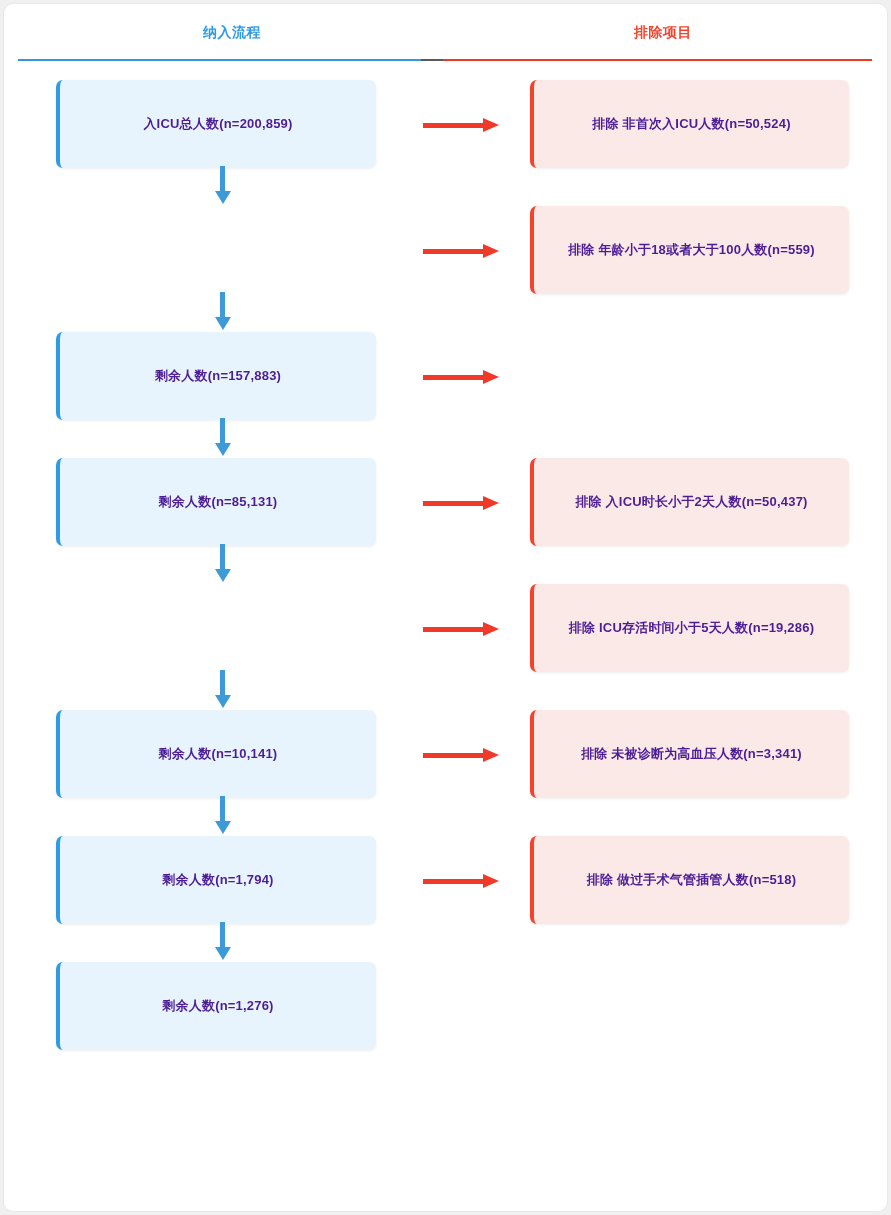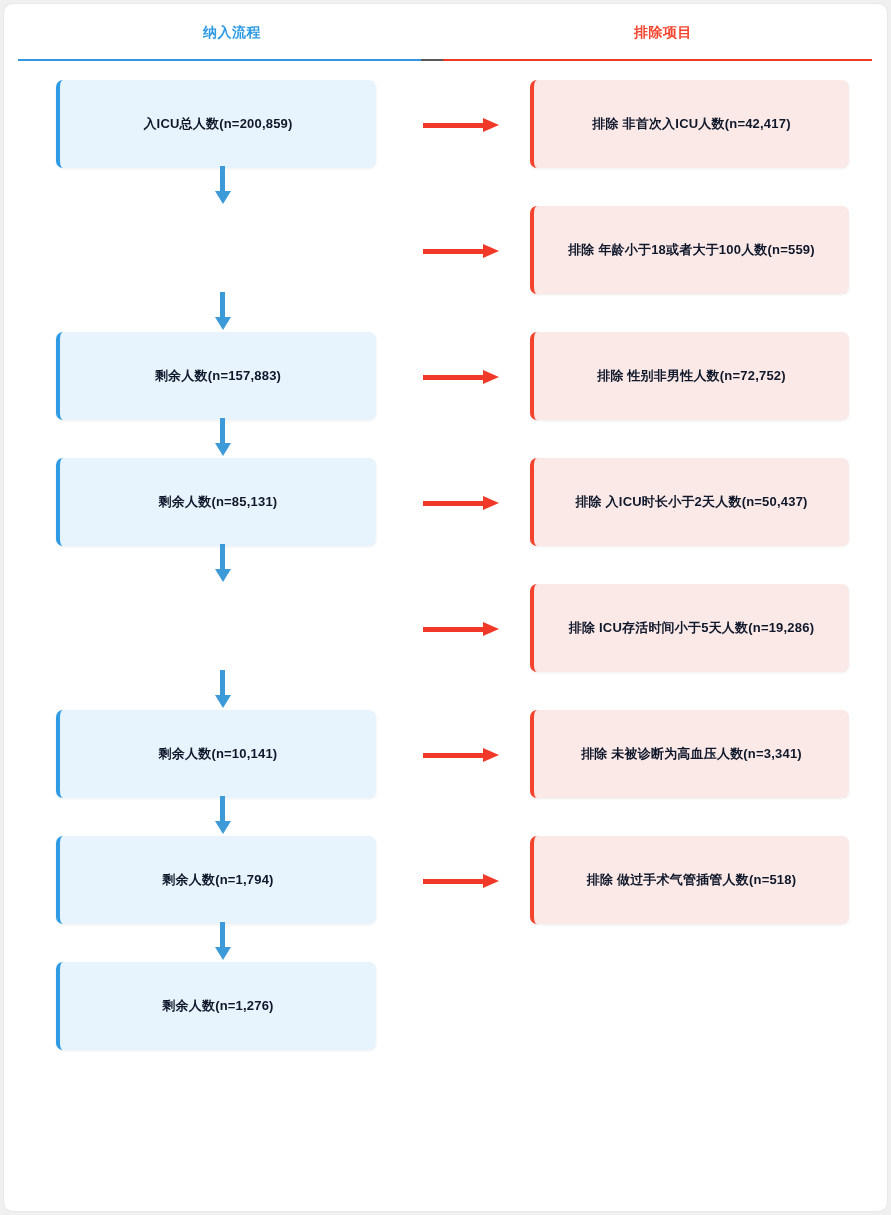--- a/index.html
+++ b/index.html
@@ -95,21 +95,21 @@
     height: 88px;
     border-radius: 7px;
     display: flex;
     align-items: center;
     justify-content: center;
     box-shadow: 0 1px 3px rgba(0,0,0,0.07);
   }
   .node-label {
     font-size: 13px;
     font-weight: bold;
-    color: #0f172a;
+    color: #4c1d95;
     letter-spacing: 0.2px;
     text-align: center;
     padding: 0 14px;
     line-height: 1.4;
   }
 
   
   .node-include {
     left: 52px;
     width: 320px;
@@ -195,21 +195,21 @@
   <div id="flow-body">
       <div class="flow-row">
         <div class="node node-include">
           <div class="node-label">入ICU总人数(n=200,859)</div>
         </div>
         <div class="arrow-h">
           <div class="shaft"></div>
           <div class="head"></div>
         </div>
         <div class="node node-exclude">
-          <div class="node-label">排除 非首次入ICU人数(n=42,417)</div>
+          <div class="node-label">排除 非首次入ICU人数(n=50,524)</div>
         </div>
         <div class="arrow-v">
           <div class="shaft"></div>
           <div class="head"></div>
         </div>
       </div>
       <div class="flow-row">
         <div class="arrow-h">
           <div class="shaft"></div>
           <div class="head"></div>
@@ -223,23 +223,20 @@
         </div>
       </div>
       <div class="flow-row">
         <div class="node node-include">
           <div class="node-label">剩余人数(n=157,883)</div>
         </div>
         <div class="arrow-h">
           <div class="shaft"></div>
           <div class="head"></div>
         </div>
-        <div class="node node-exclude">
-          <div class="node-label">排除 性别非男性人数(n=72,752)</div>
-        </div>
         <div class="arrow-v">
           <div class="shaft"></div>
           <div class="head"></div>
         </div>
       </div>
       <div class="flow-row">
         <div class="node node-include">
           <div class="node-label">剩余人数(n=85,131)</div>
         </div>
         <div class="arrow-h">

